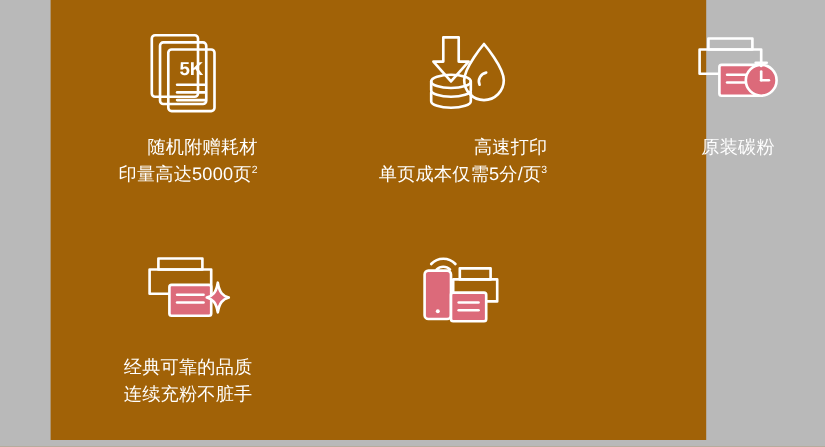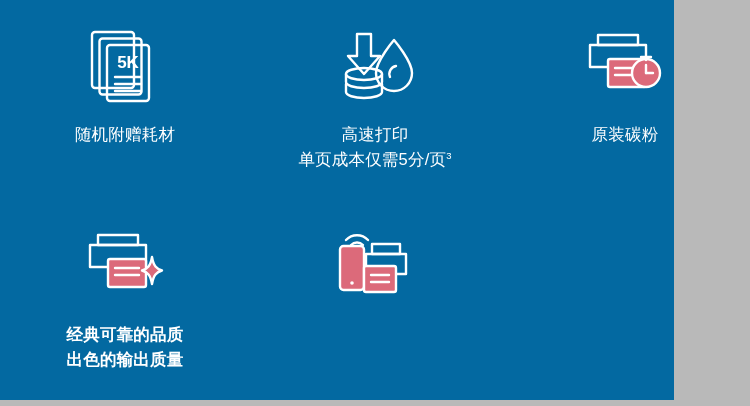--- a/index.html
+++ b/index.html
@@ -8,24 +8,25 @@
   }
   body {
     width: 750px;
     height: 406px;
     overflow: hidden;
     font-family: "Liberation Sans", "DejaVu Sans", sans-serif;
     background: #b9b9b9;
   }
   .promo-banner {
     position: relative;
-    width: 674px;
+    width: 596px;
     height: 400px;
-    background: #0369a1;
+    background: #a16207;
     box-sizing: border-box;
+    margin-left: 46px;
   }
   .bottom-edge {
     position: absolute;
     left: 0;
     top: 400px;
     width: 750px;
     height: 6px;
     background: #b9b9b9;
   }
   .feature-grid {
@@ -55,39 +56,38 @@
     display: flex;
     align-items: center;
     justify-content: center;
   }
   .icon-box svg {
     display: block;
     overflow: visible;
   }
   .feature-text {
     margin-top: 12px;
-    text-align: center;
+    text-align: right;
     color: #ffffff;
     font-size: 16.5px;
     line-height: 25px;
     letter-spacing: 0.2px;
     white-space: nowrap;
   }
   .feature-text .line {
     display: block;
   }
   .feature-text sup {
     font-size: 9.5px;
     vertical-align: super;
     line-height: 0;
   }
   .cell-5 .feature-text,
   .cell-6 .feature-text {
     margin-top: 16px;
-    font-weight: bold;
   }
   .cell-4 .feature-text {
     margin-top: 16px;
   }
 </style>
 </head>
 <body>
 
 <div class="promo-banner">
   <div class="feature-grid">
@@ -99,20 +99,21 @@
           <rect x="13.5" y="10.5" width="42" height="56" rx="3"></rect>
           <rect x="21" y="17" width="42" height="56" rx="3"></rect>
           <text x="42" y="40" text-anchor="middle" fill="#ffffff" stroke="none" font-family="Liberation Sans, sans-serif" font-size="17" font-weight="600">5K</text>
           <line x1="29" y1="49" x2="55" y2="49"></line>
           <line x1="29" y1="56" x2="55" y2="56"></line>
           <line x1="29" y1="63" x2="55" y2="63"></line>
         </svg>
       </div>
       <div class="feature-text">
         <span class="line">随机附赠耗材</span>
+        <span class="line"><span>印量高达5000页</span><sup>2</sup></span>
       </div>
     </div>
 
     <div class="feature-cell cell-2">
       <div class="icon-box">
         <svg width="82" height="80" viewBox="0 0 82 80" fill="none" stroke="#ffffff" stroke-width="2.4" stroke-linejoin="round" stroke-linecap="round">
           <path d="M23 6 h14 v22 h9 L30 46 L14 28 h9 z"></path>
           <ellipse cx="30" cy="46" rx="18" ry="6"></ellipse>
           <path d="M12 46 v8 c0 3.3 8 6 18 6 s18 -2.7 18 -6 v-8"></path>
           <path d="M12 56 v8 c0 3.3 8 6 18 6 s18 -2.7 18 -6 v-8"></path>
@@ -153,21 +154,21 @@
           <path d="M14 6 h40 v10 h-40 z"></path>
           <path d="M6 16 h56 v22 h-56 z"></path>
           <rect x="24" y="30" width="38" height="28" rx="2" fill="#dc6a7a"></rect>
           <line x1="31" y1="39" x2="55" y2="39"></line>
           <line x1="31" y1="46" x2="55" y2="46"></line>
           <path d="M68 28 C69.5 37 72.5 40 78 41.5 C72.5 43 69.5 46 68 55 C66.5 46 63.5 43 58 41.5 C63.5 40 66.5 37 68 28 z" fill="#dc6a7a"></path>
         </svg>
       </div>
       <div class="feature-text">
         <span class="line">经典可靠的品质</span>
-        <span class="line">出色的输出质量</span>
+        <span class="line">连续充粉不脏手</span>
       </div>
     </div>
 
     <div class="feature-cell row-two cell-6">
       <div class="icon-box">
         <svg width="82" height="76" viewBox="0 0 82 76" fill="none" stroke="#ffffff" stroke-width="2.4" stroke-linejoin="round" stroke-linecap="round">
           <path d="M12 14 a15 15 0 0 1 22 0"></path>
           <path d="M17 19 a8.5 8.5 0 0 1 12 0"></path>
           <path d="M38 18 h28 v10 h-28 z"></path>
           <path d="M32 28 h40 v20 h-40 z"></path>

